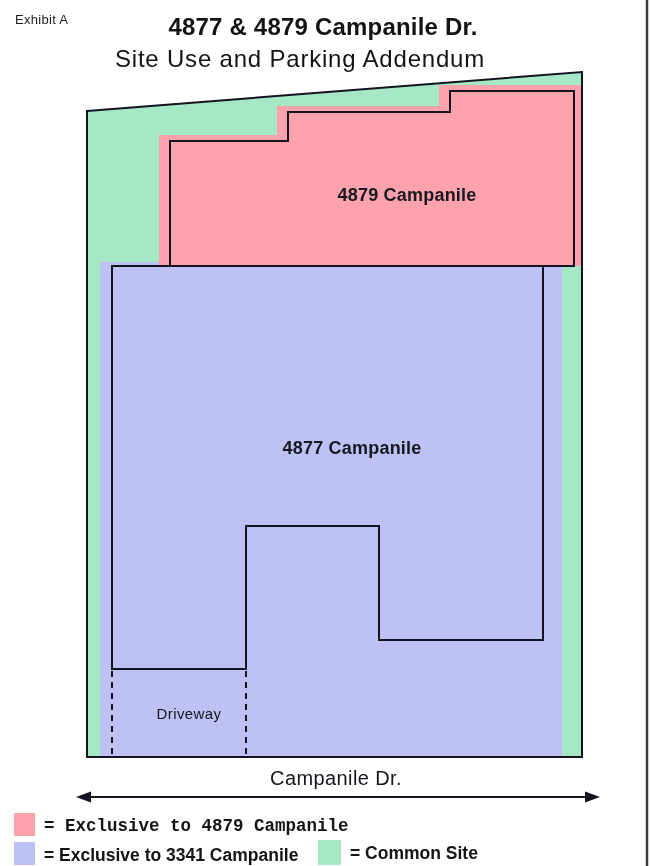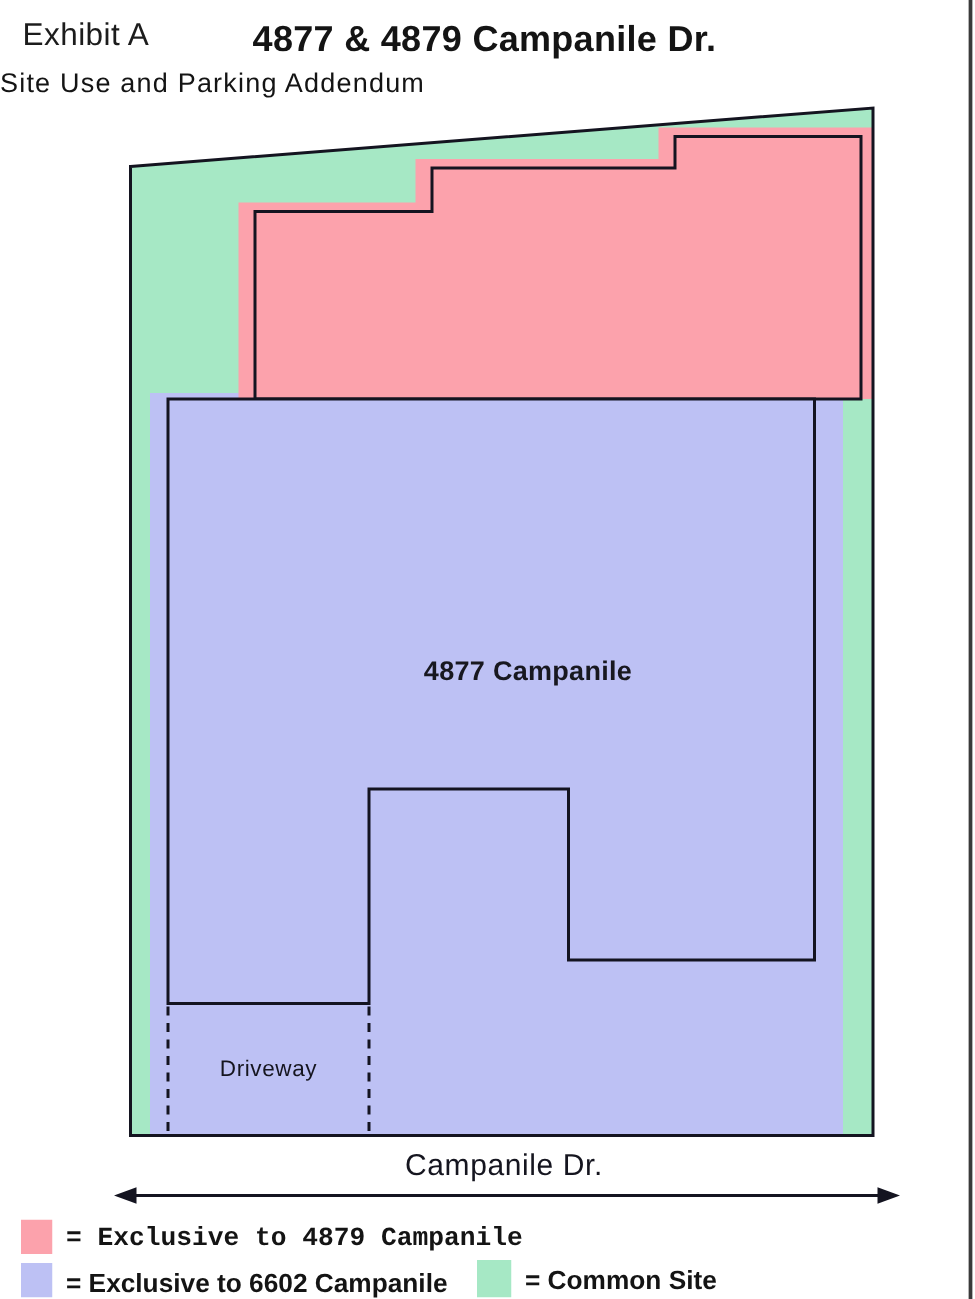--- a/index.html
+++ b/index.html
@@ -7,33 +7,33 @@
     position:relative;
     width:650px;height:866px;
     background:#ffffff;
     overflow:hidden;
     font-family:"Liberation Sans", sans-serif;
     color:#141414;
   }
   .abs{position:absolute;}
   .exhibit{
     left:15px;top:12px;
-    font-size:21px;font-weight:400;color:#1c1c1c;
+    font-size:13px;font-weight:400;color:#1c1c1c;
     letter-spacing:0.3px;
   }
   .title{
     left:0;width:646px;top:13px;
     text-align:center;
     font-size:24px;font-weight:700;
     letter-spacing:0.2px;
   }
   .subtitle{
     left:0;width:600px;top:45px;
-    text-align:left;
-    font-size:18px;font-weight:400;
+    text-align:center;
+    font-size:24px;font-weight:400;
     letter-spacing:0.8px;
   }
   .svg-layer{left:0;top:0;}
   .region-label{
     transform:translate(-50%,-50%);
     font-weight:700;font-size:18px;
     color:#181820;white-space:nowrap;
     letter-spacing:0.2px;
   }
   .driveway-label{
@@ -82,39 +82,40 @@
 
     <g>
       <line x1="86" y1="797" x2="590" y2="797" stroke="#141420" stroke-width="2"></line>
       <polygon points="76,797 91,791.5 91,802.5" fill="#141420"></polygon>
       <polygon points="600,797 585,791.5 585,802.5" fill="#141420"></polygon>
     </g>
 
     <line x1="647" y1="0" x2="647" y2="866" stroke="#3a3a3a" stroke-width="2.5"></line>
   </svg>
 
+  <div class="abs region-label" style="left:407px;top:195px;">4879 Campanile</div>
   <div class="abs region-label" style="left:352px;top:448px;">4877 Campanile</div>
-  <div class="abs driveway-label" style="left:179px;top:713px;">Driveway</div>
+  <div class="abs driveway-label" style="left:189px;top:713px;">Driveway</div>
   <div class="abs street-label" style="left:336px;top:778px;">Campanile Dr.</div>
 
   <div>
 
     <div class="abs" style="left:14px;top:813px;">
       <svg class="swatch-svg" width="21" height="23">
         <rect x="0" y="0" width="21" height="23" fill="#FCA2AC"></rect>
       </svg>
     </div>
     <div class="abs legend-label" style="left:44px;top:815px;font-family:Liberation Mono, monospace;">= Exclusive to 4879 Campanile</div>
 
     <div class="abs" style="left:14px;top:842px;">
       <svg class="swatch-svg" width="21" height="23">
         <rect x="0" y="0" width="21" height="23" fill="#BDC1F4"></rect>
       </svg>
     </div>
-    <div class="abs legend-label" style="left:44px;top:844px;">= Exclusive to 6602 Campanile</div>
+    <div class="abs legend-label" style="left:44px;top:844px;">= Exclusive to 3341 Campanile</div>
 
     <div class="abs" style="left:318px;top:840px;">
       <svg class="swatch-svg" width="23" height="25">
         <rect x="0" y="0" width="23" height="25" fill="#A6E8C5"></rect>
       </svg>
     </div>
     <div class="abs legend-label" style="left:350px;top:842px;">= Common Site</div>
 
   </div>
 </div>

